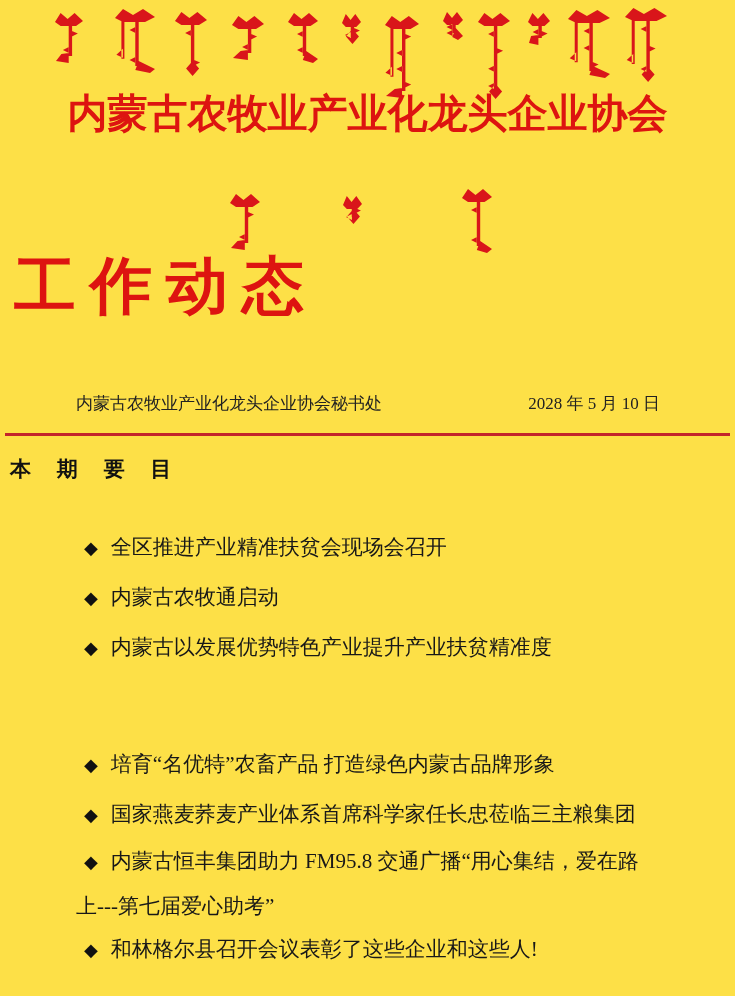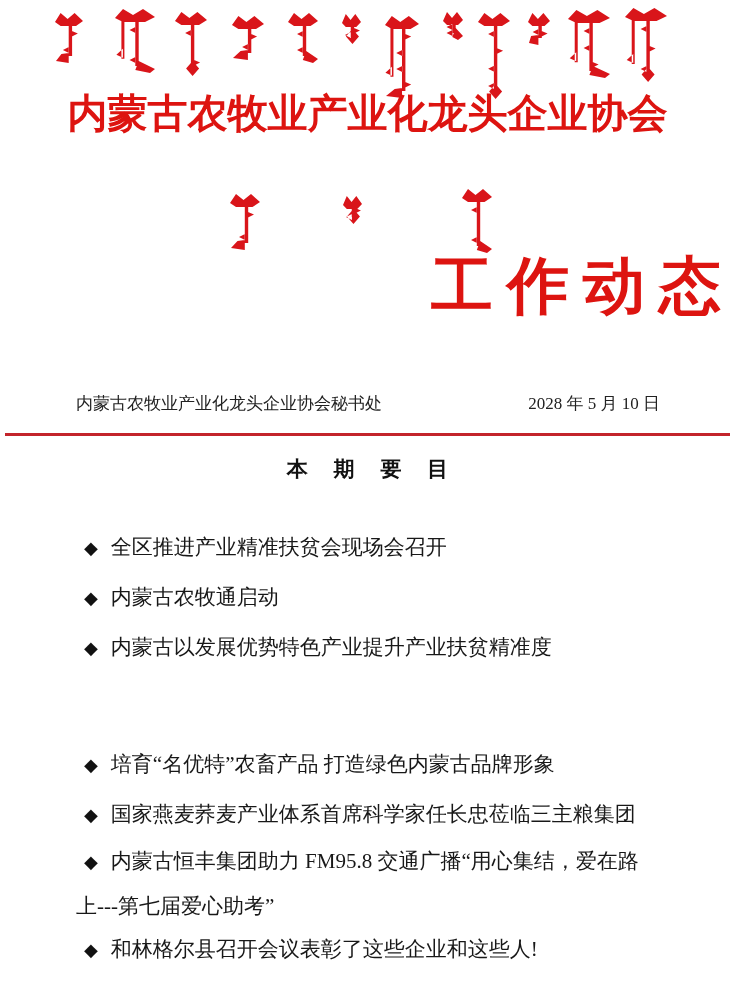--- a/index.html
+++ b/index.html
@@ -1,44 +1,44 @@
 <!DOCTYPE html>
 <html><head>
 <meta charset="utf-8">
 <style>
   html,body{margin:0;padding:0;background:#e8e8e8;}
   .page{
-    position:relative;width:735px;height:996px;margin:0 auto;background:#ffffff;
+    position:relative;width:735px;height:996px;margin:0 auto;background:#fde047;
     font-family:"Liberation Serif","DejaVu Serif",serif;overflow:hidden;
   }
   .mong-svg{position:absolute;left:0;pointer-events:none;}
   #mong-row1{top:0;}
   #mong-row2{top:0;}
   .assoc-title{
     position:absolute;top:86px;left:0;width:735px;text-align:center;
     color:#dd1410;font-size:40px;font-weight:bold;letter-spacing:0px;white-space:nowrap;
   }
   .bulletin-title{
-    position:absolute;top:244px;left:0;width:735px;text-align:right;
+    position:absolute;top:244px;left:0;width:735px;text-align:left;
     color:#dd1410;font-size:62px;font-weight:bold;letter-spacing:14px;text-indent:14px;white-space:nowrap;
   }
   .issue-line{
     position:absolute;top:342px;left:0;width:735px;text-align:center;
     color:#111;font-size:20px;font-weight:bold;letter-spacing:2px;
   }
   .publisher-row{
     position:absolute;top:392px;left:76px;width:584px;
     display:flex;justify-content:space-between;align-items:flex-start;
     color:#222;font-size:17px;
   }
   .red-rule{
     position:absolute;top:433px;left:5px;width:725px;height:3px;background:#c3242b;
   }
   .toc-heading{
-    position:absolute;top:455px;left:0;width:735px;text-align:center;
+    position:absolute;top:455px;left:0;width:735px;
     font-family:"Liberation Sans","DejaVu Sans",sans-serif;
     color:#111;font-size:21px;font-weight:bold;letter-spacing:10px;text-indent:10px;
   }
   .section-title{
     position:absolute;left:74px;
     font-family:"Liberation Sans","DejaVu Sans",sans-serif;
     color:#151515;font-size:24px;font-weight:600;letter-spacing:1px;
   }
   #section-title-1{top:496px;}
   #section-title-2{top:713px;}

